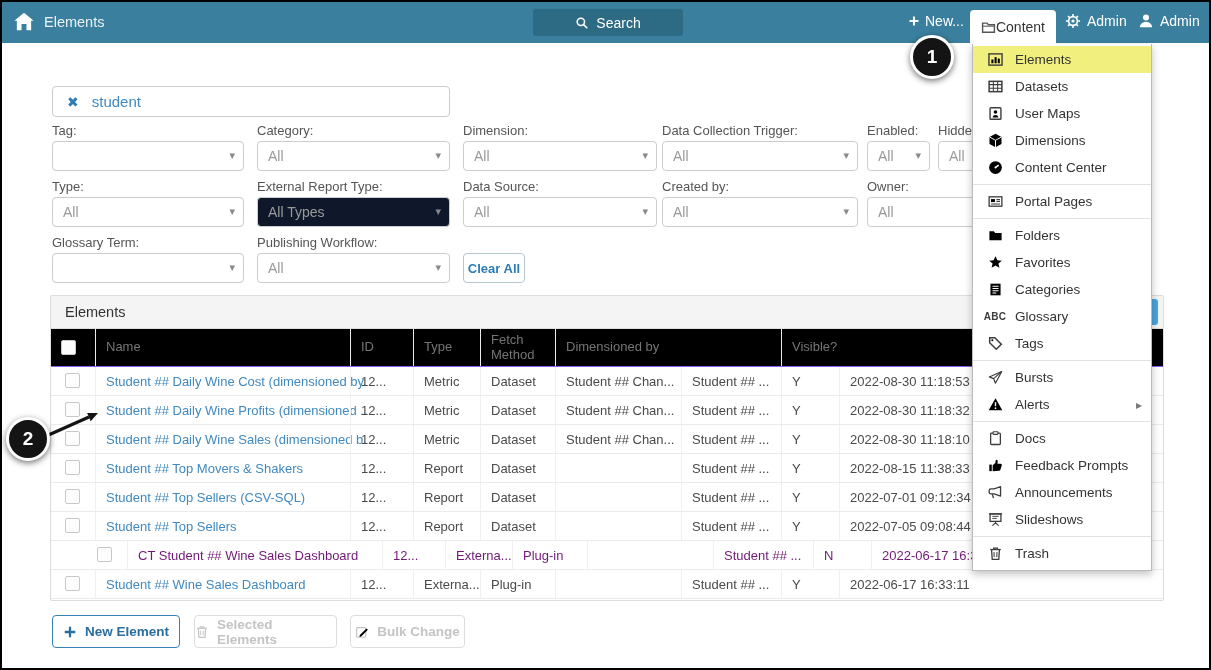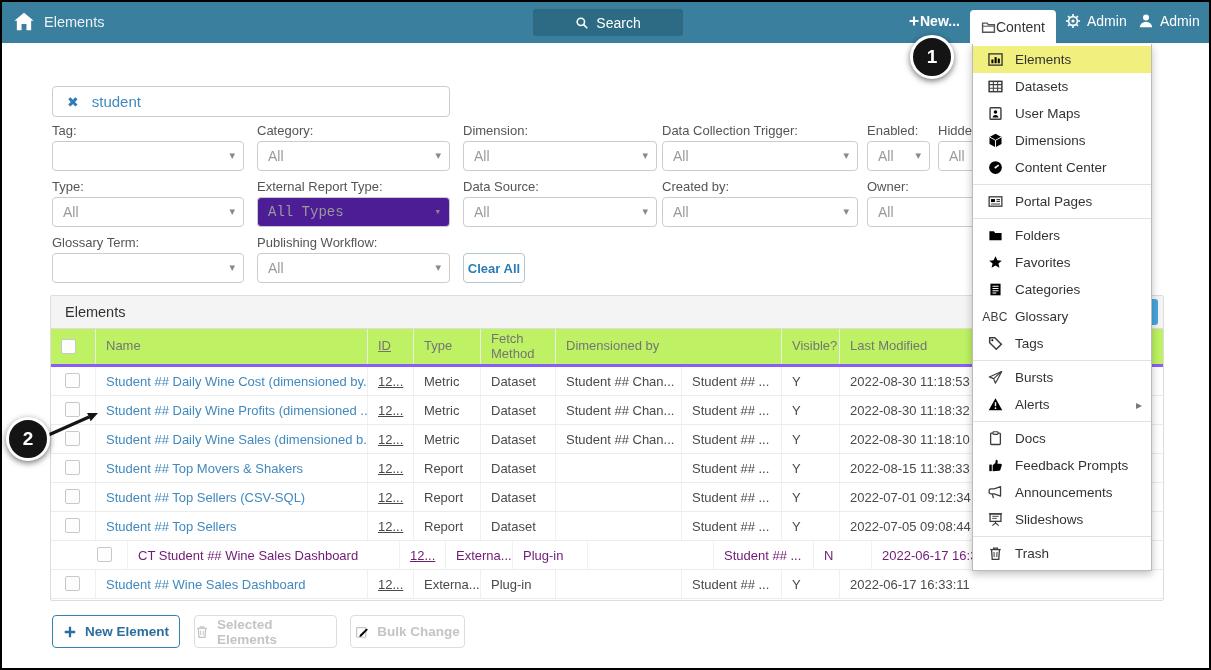--- a/index.html
+++ b/index.html
@@ -5,21 +5,21 @@
   * { margin:0; padding:0; box-sizing:border-box; }
   html,body { width:1211px; height:670px; background:#fff; font-family:"Liberation Sans","DejaVu Sans",sans-serif; }
   .page { position:relative; width:1211px; height:670px; border:2px solid #000; background:#fff; overflow:hidden; }
 
   
   .navbar { position:absolute; left:0; top:0; width:100%; height:41px; background:#3a7f9e; z-index:40; }
   .nav-home { position:absolute; left:11px; top:9px; width:22px; height:22px; cursor:pointer; }
   .nav-title { position:absolute; left:42px; top:12px; font-size:14.5px; color:#eaf3f8; }
   .nav-search { position:absolute; left:531px; top:7px; width:150px; height:27px; background:#2d6a84; border-radius:3px; color:#fff; font-size:14px; display:flex; align-items:center; justify-content:center; gap:7px; cursor:pointer; }
   .nav-search svg { width:14px; height:14px; }
-  .nav-new { position:absolute; left:906px; top:11px; color:#fff; font-size:14px; display:flex; align-items:center; cursor:pointer;font-weight:bold; }
+  .nav-new { position:absolute; left:906px; top:11px; color:#fff; font-size:14px; display:flex; align-items:center; gap:5px; cursor:pointer; }
   .nav-new svg { width:12px; height:12px; color:#fff; }
   .content-tab { position:absolute; left:968px; top:8px; width:86px; height:34px; background:#fff; border-radius:4px 4px 0 0; display:flex; align-items:center; justify-content:center; font-size:14px; color:#333; z-index:51; cursor:pointer; }
   .content-tab svg { width:15px; height:15px; color:#555; }
   .nav-admin { position:absolute; left:1063px; top:11px; color:#fff; font-size:14px; display:flex; align-items:center; gap:6px; cursor:pointer; }
   .nav-user  { position:absolute; left:1136px; top:11px; color:#fff; font-size:14px; display:flex; align-items:center; gap:6px; cursor:pointer; }
   .nav-admin svg, .nav-user svg { width:16px; height:16px; }
 
   
   .menu { position:absolute; left:970px; top:42px; width:180px; background:#fff; border:1px solid #bbb; border-top:none; box-shadow:0 3px 8px rgba(0,0,0,.25); z-index:50; padding:2px 0 3px 0; }
   .menu-item { position:relative; height:27px; display:flex; align-items:center; padding-left:12px; cursor:pointer; }
@@ -31,39 +31,39 @@
   .menu-divider { height:1px; background:#e2e2e2; margin:3px 0; }
 
   
   .chip-box { position:absolute; left:50px; top:84px; width:398px; height:31px; border:1px solid #ccc; border-radius:4px; display:flex; align-items:center; cursor:text; }
   .chip-x { margin-left:14px; color:#2d7cb5; font-size:14px; font-weight:bold; cursor:pointer; }
   .chip-text { margin-left:13px; color:#4189be; font-size:15px; }
   .flabel { position:absolute; font-size:13px; color:#555; }
   .fselect { position:absolute; height:30px; border:1px solid #ccc; border-radius:4px; background:#fff; display:flex; align-items:center; cursor:pointer; }
   .fselect .fval { margin-left:10px; font-size:14px; color:#9a9a9a; white-space:nowrap; overflow:hidden; }
   .fselect .caret { position:absolute; right:8px; top:7px; color:#888; font-size:11px; }
-  .fselect.disabled { background:#4c1d95;font-family:Liberation Mono, monospace; }
+  .fselect.disabled { background:#0f172a; }
   .clear-all { position:absolute; left:461px; top:251px; width:62px; height:30px; border:1px solid #b6c6cf; border-radius:4px; background:#fff; color:#2d7cb5; font-size:13px; font-weight:bold; display:flex; align-items:center; justify-content:center; cursor:pointer; }
 
   
   .panel { position:absolute; left:48px; top:293px; width:1114px; height:306px; border:1px solid #ddd; border-radius:2px; background:#fff; }
   .panel-header { position:relative; height:33px; background:#f4f4f4; border-bottom:1px solid #ddd; display:flex; align-items:center; }
   .panel-title { margin-left:14px; font-size:14.5px; color:#333; }
   .sliver-btn { position:absolute; left:1090px; top:297px; width:66px; height:26px; background:#47a6de; border-radius:3px; z-index:10; cursor:pointer; }
-  .colhead { position:relative; height:38px; border-bottom:3px solid #8b5cf6; background:#bef264; }
+  .colhead { position:relative; height:38px; border-bottom:1px solid #8b5cf6; background:#000000; }
   .hcell { position:absolute; top:0; height:100%; display:flex; align-items:center; font-size:13px; color:#757575; padding-left:10px; border-left:1px solid #ececec; line-height:1.15; cursor:pointer; }
   .rows { position:relative; }
   .trow { position:relative; height:29px; border-bottom:1px solid #ebebeb; }
   .cell { position:absolute; top:0; height:100%; display:flex; align-items:center; font-size:13px; color:#4a4a4a; padding-left:10px; border-left:1px solid #f0f0f0; white-space:nowrap; overflow:hidden; }
   .cell.linkcell { color:#4189be; cursor:pointer; }
   .trow.muted .cell { color:#701a75;margin-left:32px; }
   .cb { position:absolute; left:14px; top:50%; margin-top:-8px; width:15px; height:15px; border:1px solid #c8c8c8; border-radius:2px; background:#fdfdfd; cursor:pointer; }
   .col-cb   { left:0;    width:44px; border-left:none; }
   .col-name { left:44px; width:272px; }
-  .col-id   { left:316px; width:46px;text-decoration:underline; }
+  .col-id   { left:299px; width:46px; }
   .col-type { left:362px; width:67px; }
   .col-fetch{ left:429px; width:75px; }
   .col-dim  { left:504px; width:126px; }
   .col-cat  { left:630px; width:100px; }
   .col-vis  { left:730px; width:58px; }
   .col-mod  { left:788px; width:180px; }
 
   
   .fbtn { position:absolute; top:613px; height:33px; border-radius:4px; display:flex; align-items:center; justify-content:center; gap:8px; font-size:13.5px; font-weight:bold; cursor:pointer; background:#fff; }
   .fbtn svg { width:14px; height:14px; }
@@ -218,21 +218,21 @@
         <span class="mi-icon">
           <svg viewBox="0 0 16 16">
             <rect x="2.6" y="1.8" width="10.8" height="12.4"></rect>
             <path d="M4.8 4.6h6.4M4.8 7h6.4M4.8 9.4h6.4M4.8 11.8h4" stroke="#fff" stroke-width="1.1" fill="none"></path>
           </svg>
         </span>
         <span class="mi-label">Categories</span>
       </div>
       <div class="menu-item">
         <span class="mi-icon">
-          <span style="font-size:12px;font-weight:normal;letter-spacing:.3px">ABC</span>
+          <span style="font-size:10px;font-weight:bold;letter-spacing:.3px">ABC</span>
         </span>
         <span class="mi-label">Glossary</span>
       </div>
       <div class="menu-item">
         <span class="mi-icon">
           <svg viewBox="0 0 16 16">
             <path d="M1.8 1.8h5.4l7 7-5.4 5.4-7-7z" fill="none" stroke="currentColor" stroke-width="1.6"></path>
             <circle cx="4.6" cy="4.6" r="1.1"></circle>
           </svg>
         </span>
@@ -393,21 +393,20 @@
     <div class="colhead">
       <span class="hcell col-cb" style="border-left:none">
           <span class="cb" style="position:static;margin:0"></span>
         </span>
       <span class="hcell col-name">Name</span>
       <span class="hcell col-id">ID</span>
       <span class="hcell col-type">Type</span>
       <span class="hcell col-fetch">Fetch Method</span>
       <span class="hcell col-dim">Dimensioned by</span>
       <span class="hcell col-vis">Visible?</span>
-      <span class="hcell col-mod">Last Modified</span>
     </div>
     <div class="rows" id="table-rows">
         <div class="trow">
           <span class="cell col-cb" style="border-left: none;">
             <span class="cb"></span>
           </span>
           <span class="cell col-name linkcell">Student ## Daily Wine Cost (dimensioned by...</span>
           <span class="cell col-id">12...</span>
           <span class="cell col-type">Metric</span>
           <span class="cell col-fetch">Dataset</span>

